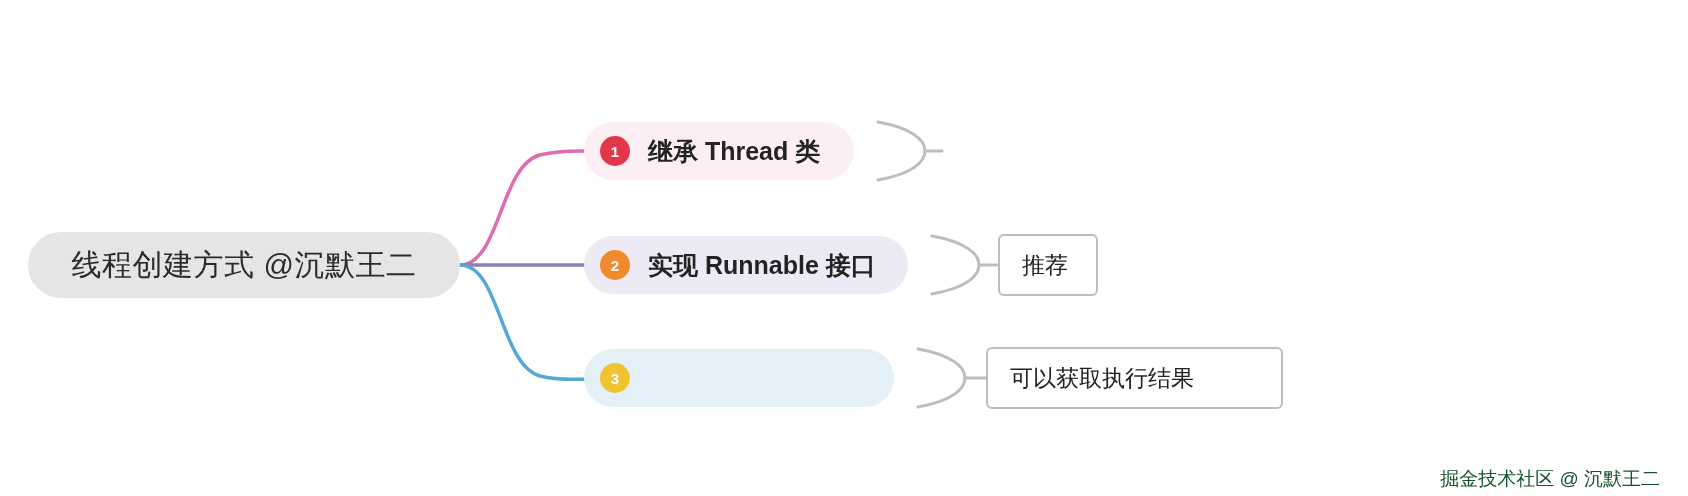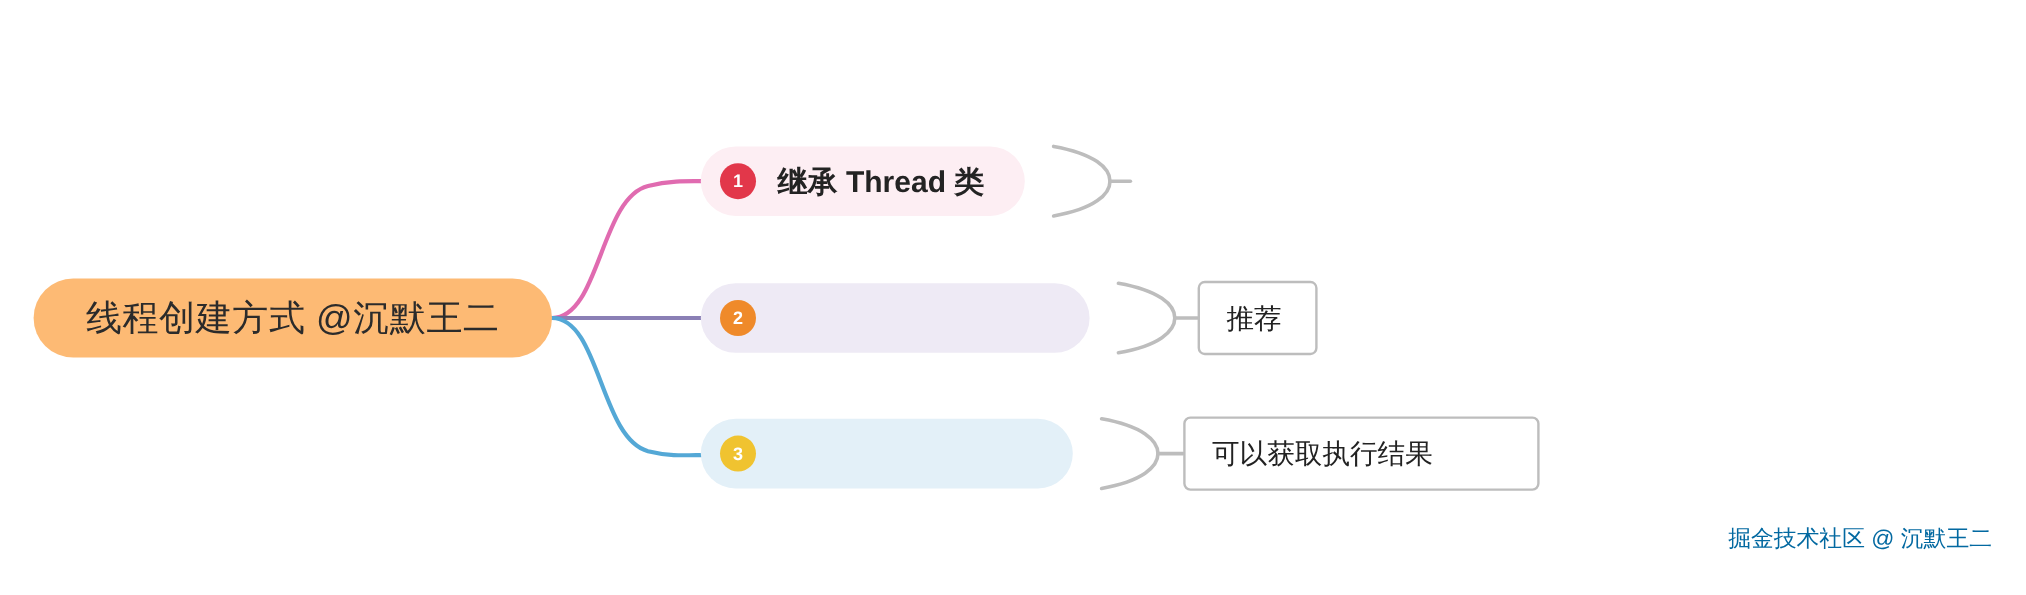--- a/index.html
+++ b/index.html
@@ -33,21 +33,21 @@
   }
 
   
   .root-node {
     position: absolute;
     left: 28px;
     top: 232px;
     width: 432px;
     height: 66px;
     border-radius: 33px;
-    background: #fdba74;
+    background: #e5e5e5;
     display: flex;
     align-items: center;
     justify-content: center;
     box-sizing: border-box;
   }
   .root-label {
     font-size: 30px;
     color: #2b2b2b;
     letter-spacing: 0.5px;
     white-space: nowrap;
@@ -111,23 +111,23 @@
   }
 
   #leaf-1 { left: 942px; top: 120px; width: 594px; }
   #leaf-2 { left: 998px; top: 234px; width: 100px; }
   #leaf-3 { left: 986px; top: 347px; width: 297px; }
 
   
   .watermark {
     position: absolute;
     right: 28px;
-    bottom: 34px;
+    bottom: 4px;
     font-size: 19px;
-    color: #0369a1;
+    color: #14532d;
     white-space: nowrap;
   }
 </style>
 </head>
 <body>
 
 <div id="canvas">
 
   <svg id="edges" viewBox="0 0 1688 496" xmlns="http://www.w3.org/2000/svg">
 
@@ -151,20 +151,21 @@
     <span class="root-label">线程创建方式 @沉默王二</span>
   </div>
 
   <div class="branch-node" id="branch-1">
     <span class="branch-badge" id="badge-1">1</span>
     <span class="branch-label">继承 Thread 类</span>
   </div>
 
   <div class="branch-node" id="branch-2">
     <span class="branch-badge" id="badge-2">2</span>
+    <span class="branch-label">实现 Runnable 接口</span>
   </div>
 
   <div class="branch-node" id="branch-3">
     <span class="branch-badge" id="badge-3">3</span>
   </div>
 
 
   <div class="leaf-box" id="leaf-2">
     <span class="leaf-label">推荐</span>
   </div>

